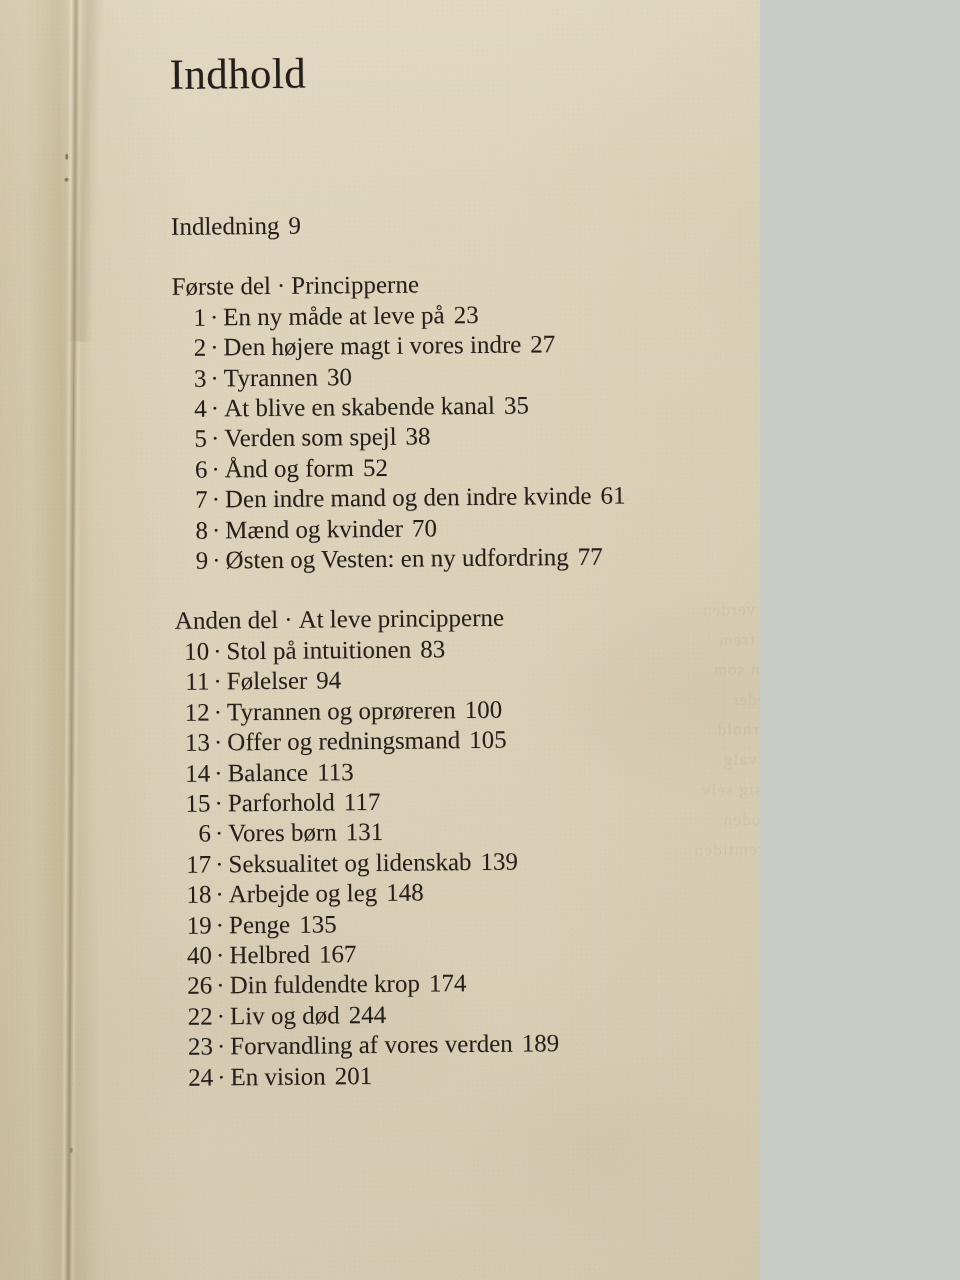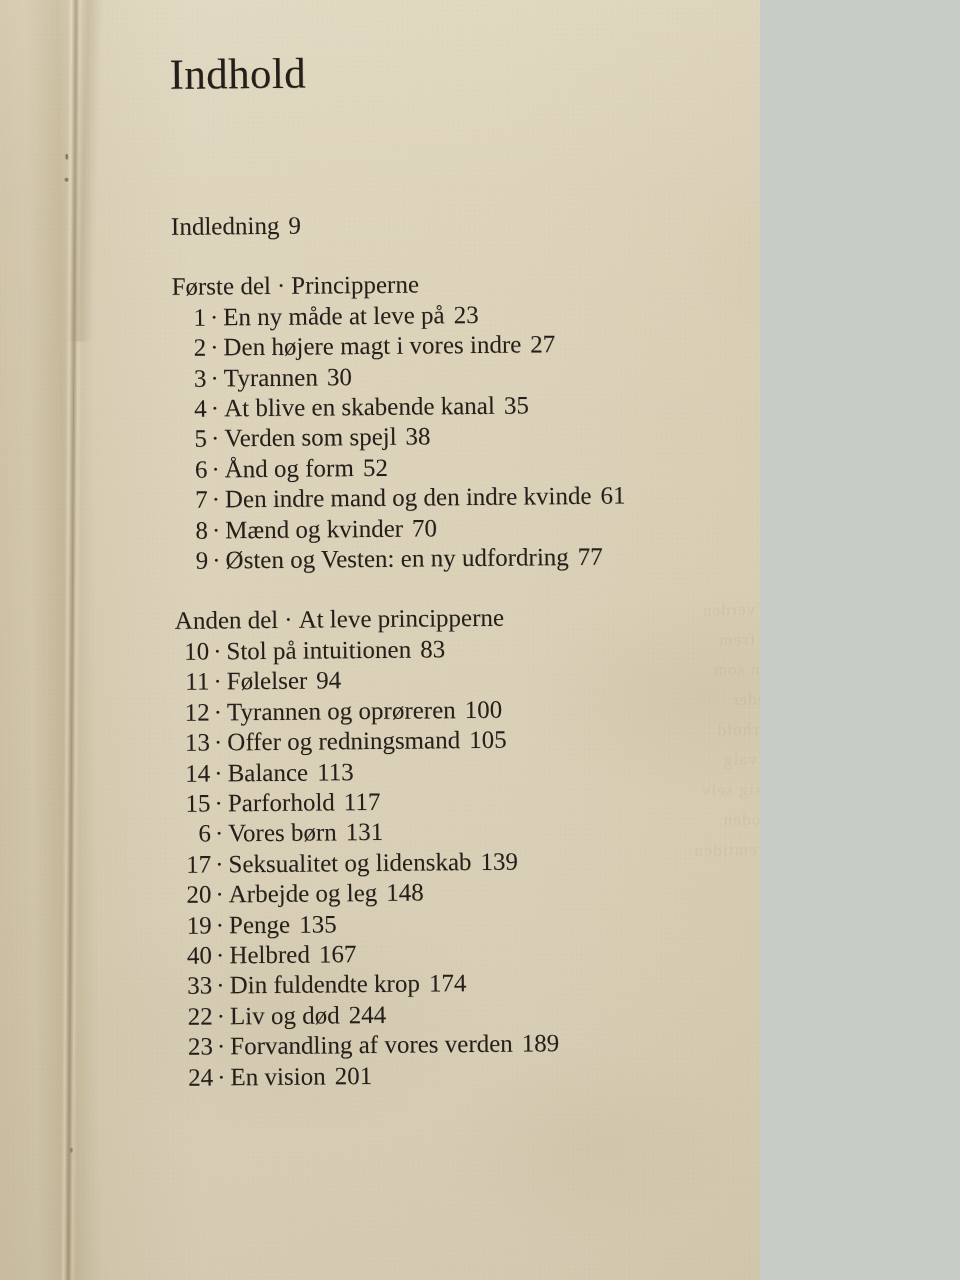--- a/index.html
+++ b/index.html
@@ -307,30 +307,30 @@
           <div class="entry">
             <span class="num">15</span><span class="dot">·</span><span>Parforhold</span><span class="pg">117</span>
           </div>
           <div class="entry">
             <span class="num">6</span><span class="dot">·</span><span>Vores børn</span><span class="pg">131</span>
           </div>
           <div class="entry">
             <span class="num">17</span><span class="dot">·</span><span>Seksualitet og lidenskab</span><span class="pg">139</span>
           </div>
           <div class="entry">
-            <span class="num">20</span><span class="dot">·</span><span>Arbejde og leg</span><span class="pg">148</span>
+            <span class="num">18</span><span class="dot">·</span><span>Arbejde og leg</span><span class="pg">148</span>
           </div>
           <div class="entry">
             <span class="num">19</span><span class="dot">·</span><span>Penge</span><span class="pg">135</span>
           </div>
           <div class="entry">
             <span class="num">40</span><span class="dot">·</span><span>Helbred</span><span class="pg">167</span>
           </div>
           <div class="entry">
-            <span class="num">33</span><span class="dot">·</span><span>Din fuldendte krop</span><span class="pg">174</span>
+            <span class="num">26</span><span class="dot">·</span><span>Din fuldendte krop</span><span class="pg">174</span>
           </div>
           <div class="entry">
             <span class="num">22</span><span class="dot">·</span><span>Liv og død</span><span class="pg">244</span>
           </div>
           <div class="entry">
             <span class="num">23</span><span class="dot">·</span><span>Forvandling af vores verden</span><span class="pg">189</span>
           </div>
           <div class="entry">
             <span class="num">24</span><span class="dot">·</span><span>En vision</span><span class="pg">201</span>
           </div>

